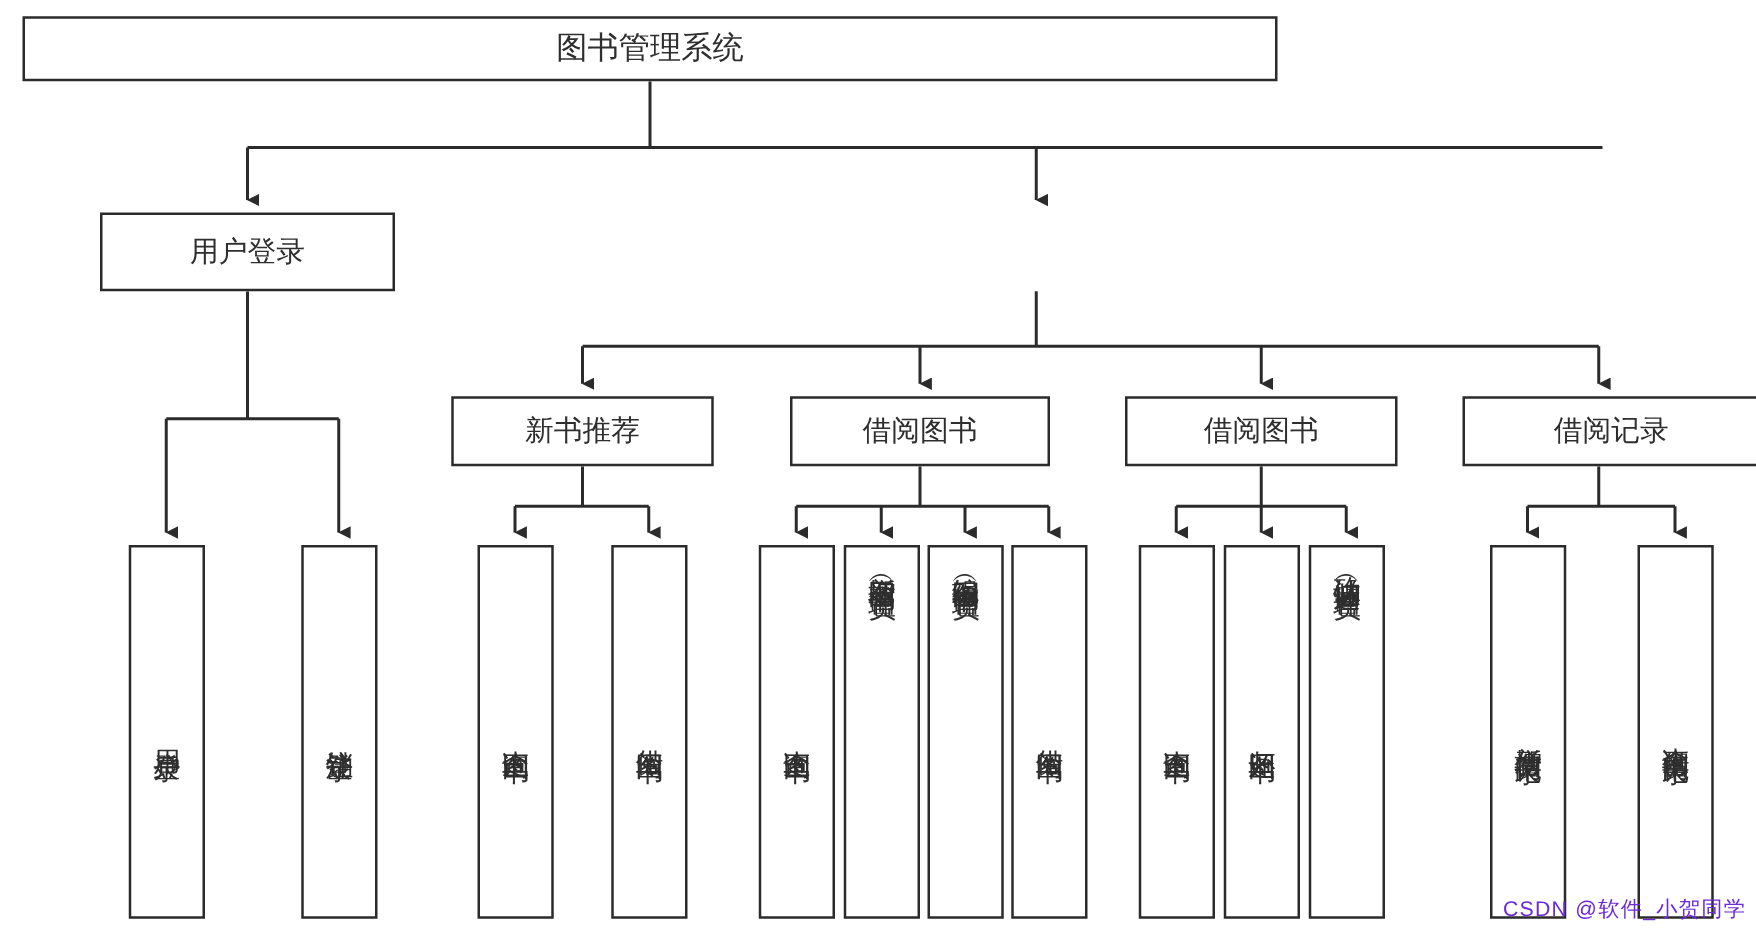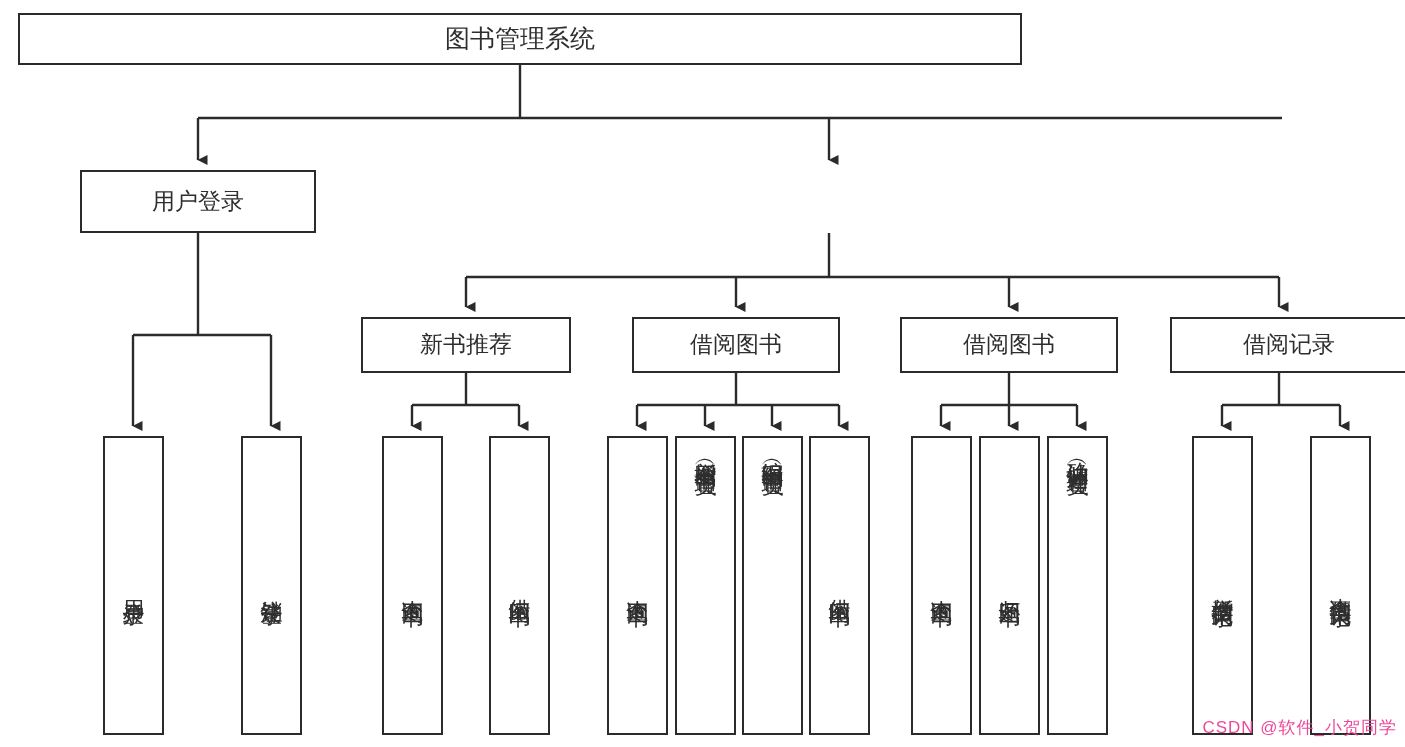--- a/index.html
+++ b/index.html
@@ -50,21 +50,21 @@
   }
   .node.leaf.center-v{
     align-items:center;
     padding-top:0;
   }
   .watermark{
     position:absolute;
     right:8px;
     bottom:8px;
     font-size:17px;
-    color:#ec4899;
+    color:#6d28d9;
     letter-spacing:1px;
     white-space:nowrap;
     user-select:none;
   }
 </style>
 </head>
 <body>
 
 <div id="stage">
 

